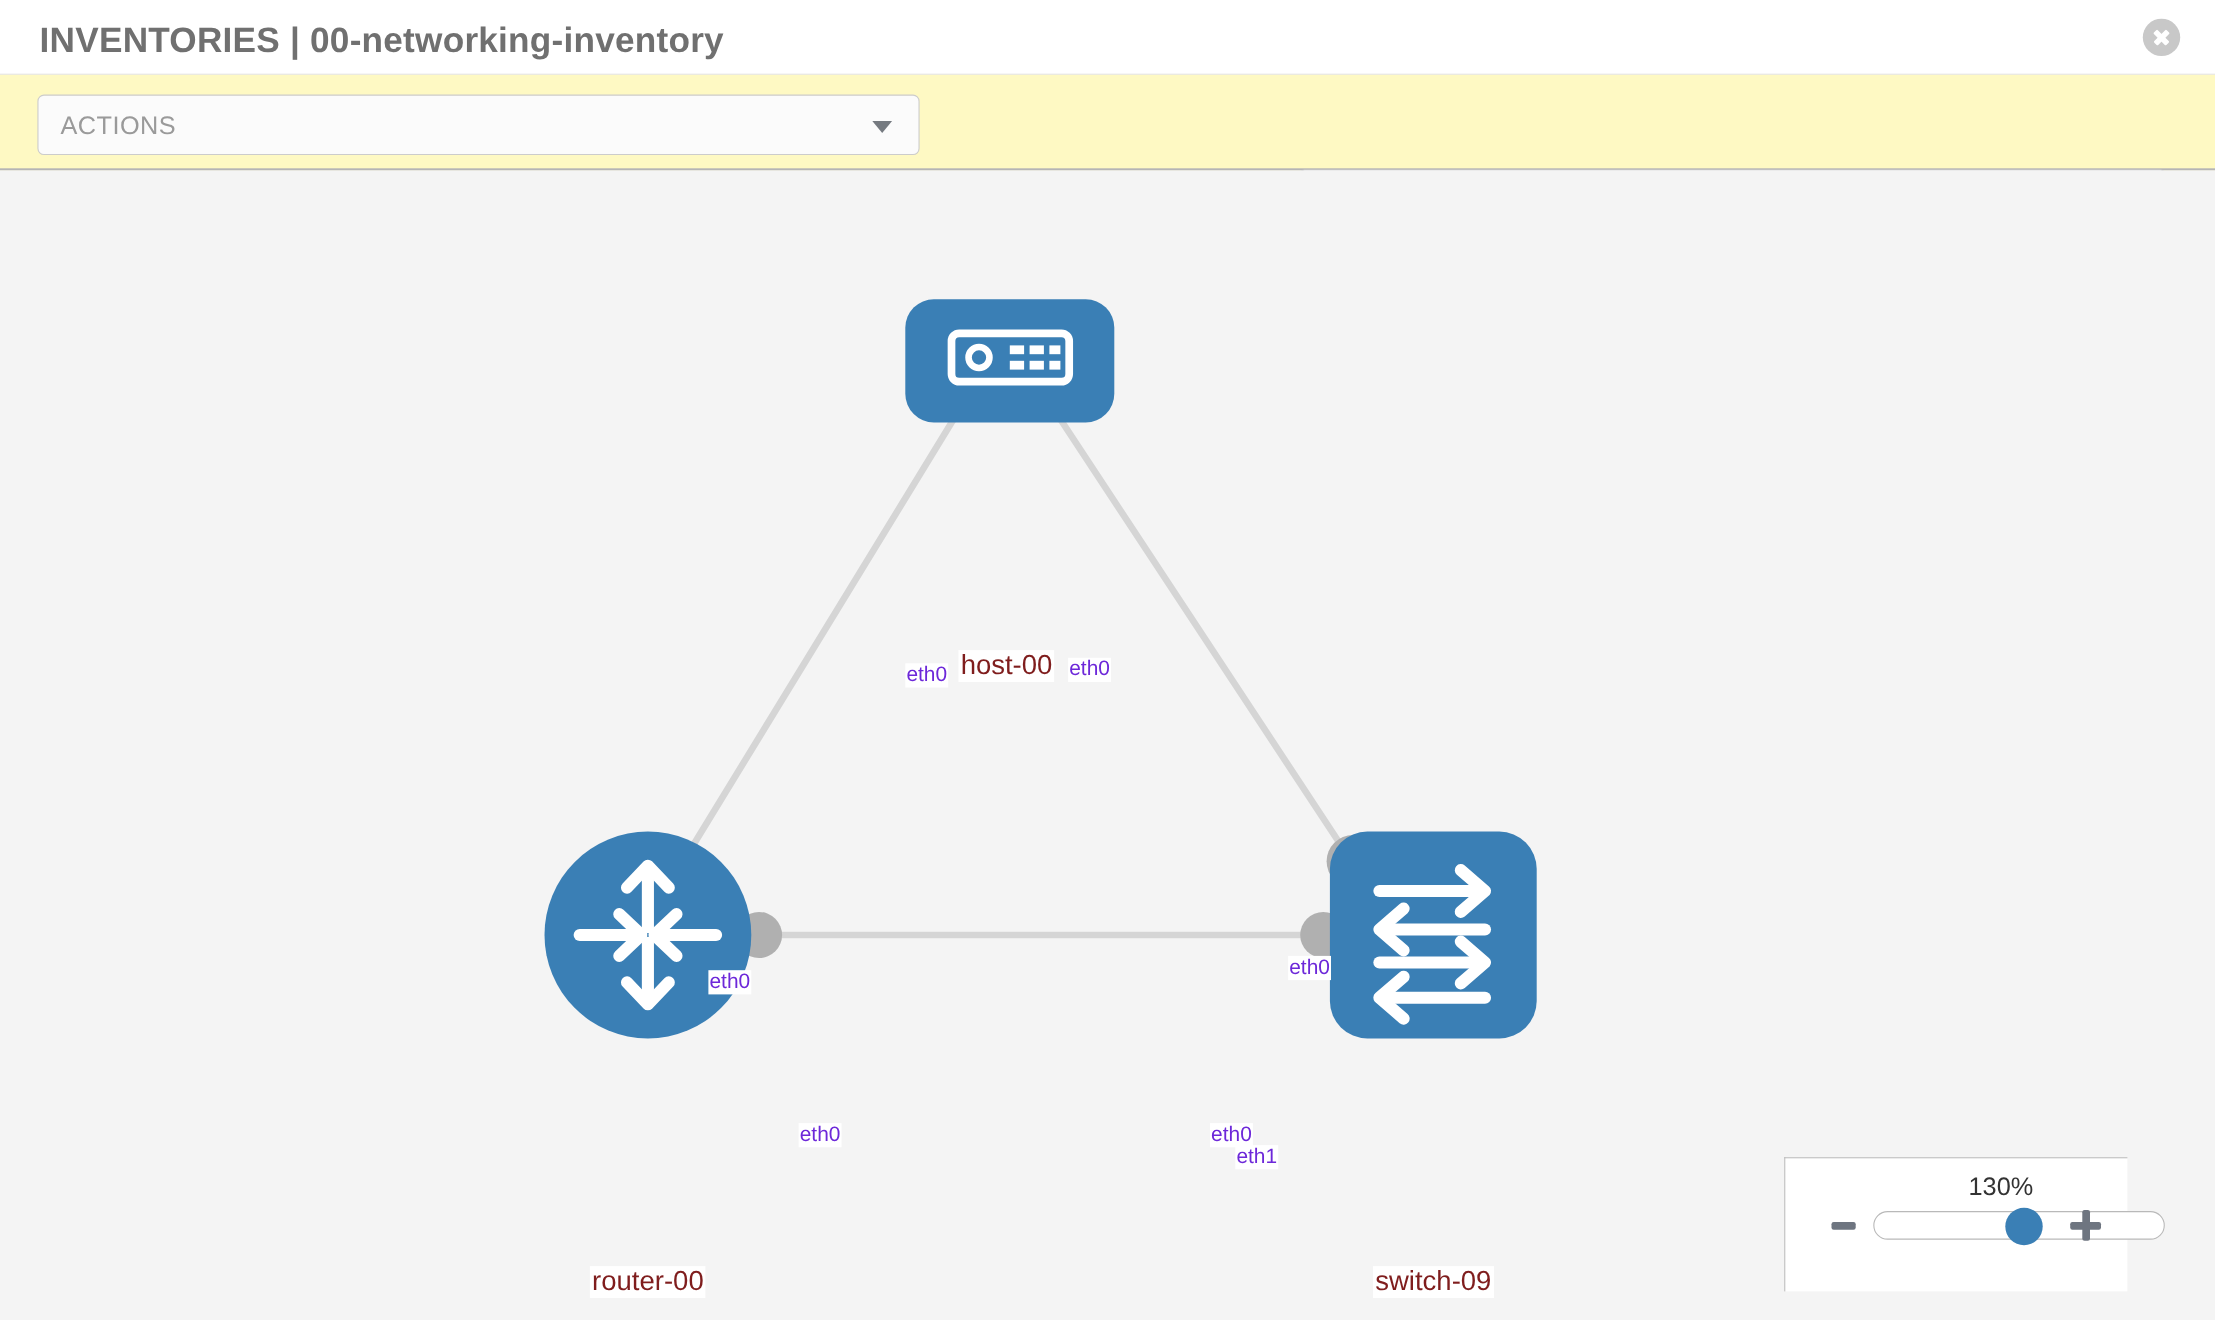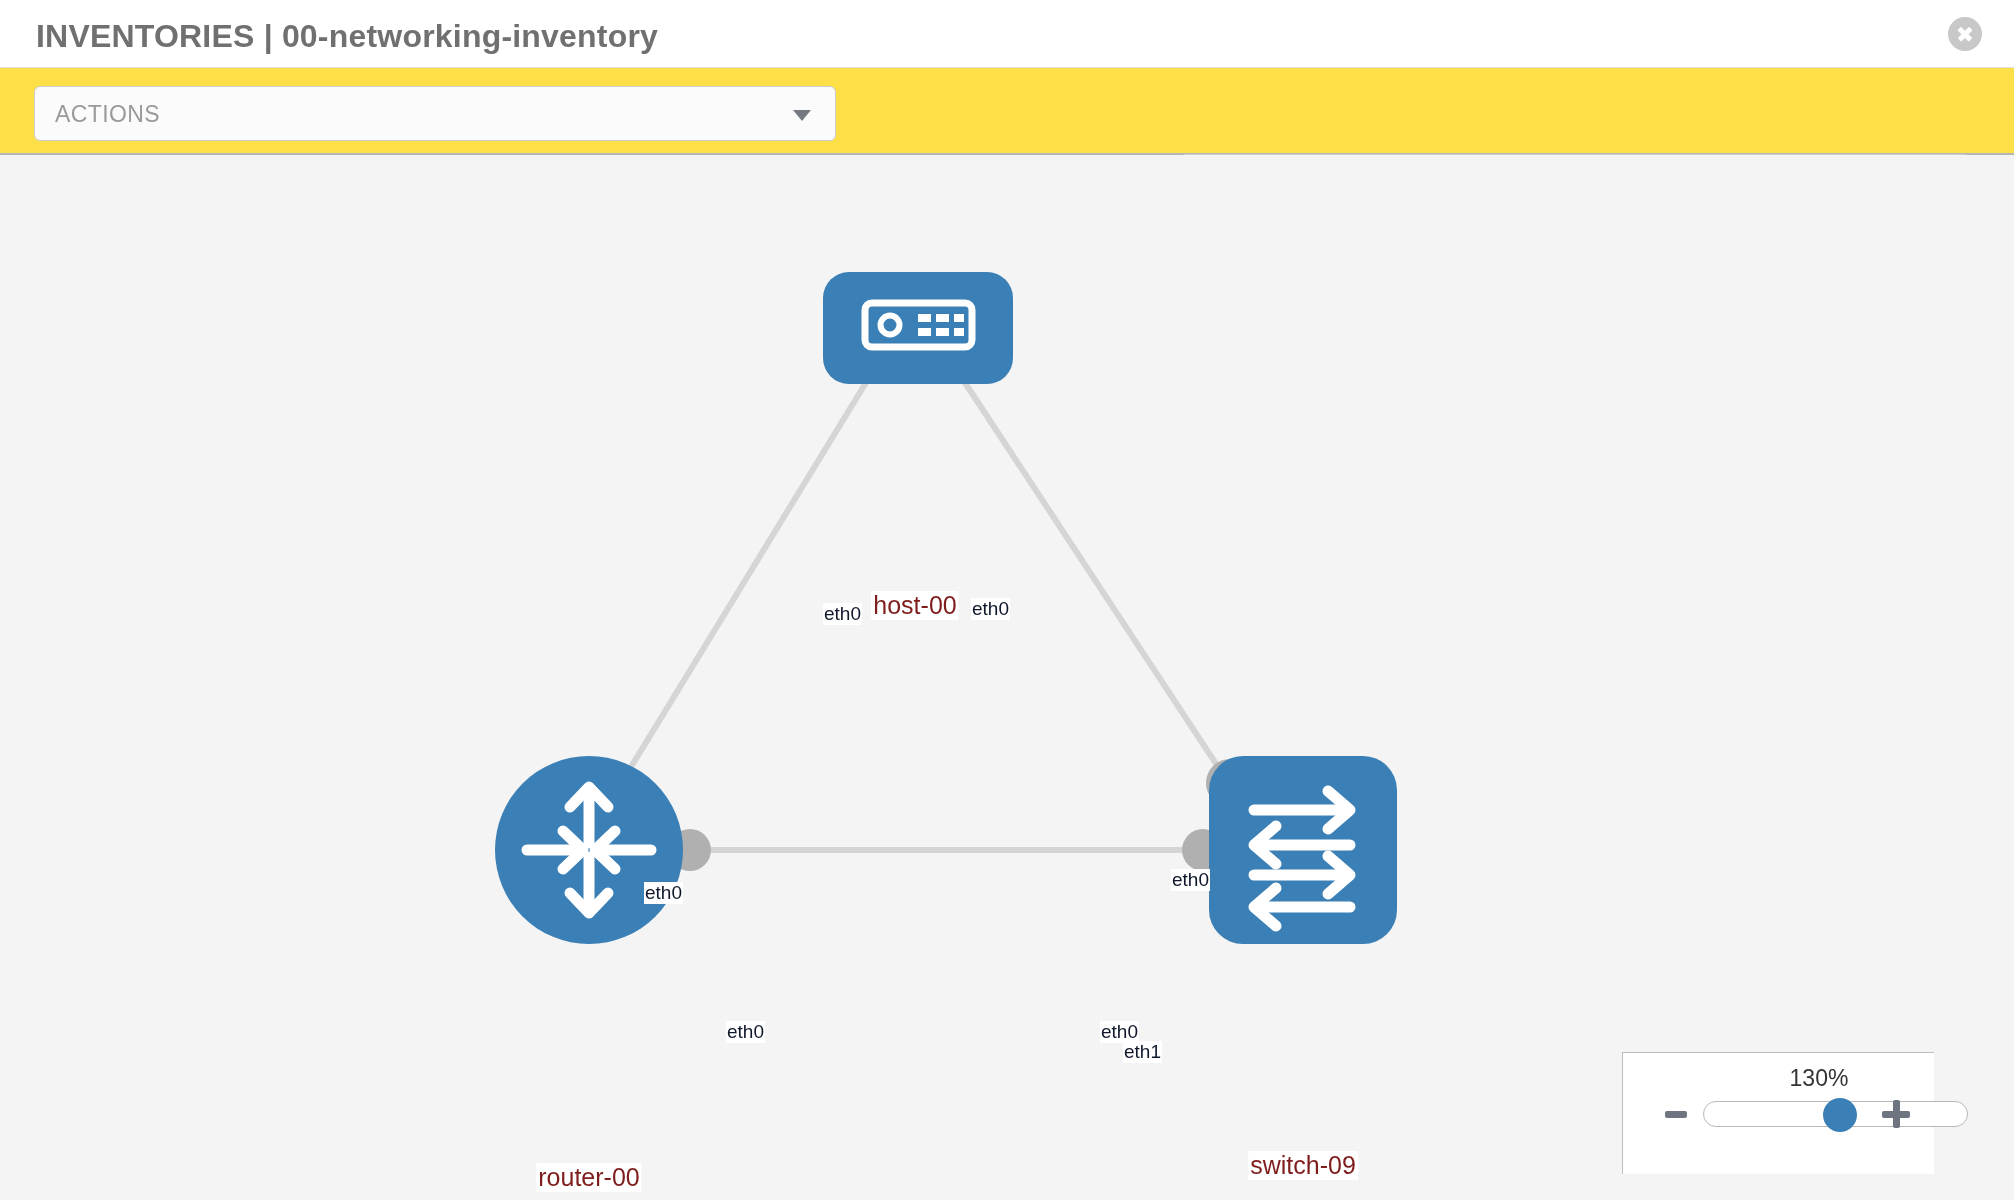--- a/index.html
+++ b/index.html
@@ -57,21 +57,21 @@
   }
   .close-btn::before { transform: translate(-50%,-50%) rotate(45deg); }
   .close-btn::after  { transform: translate(-50%,-50%) rotate(-45deg); }
 
   
   .toolbar {
     position: absolute;
     left: 0; top: 68px;
     width: 2014px;
     height: 87px;
-    background: #fde047;
+    background: #fef9c3;
     border-bottom: 2px solid #b5b5b5;
     box-sizing: border-box;
   }
   .actions-select {
     position: absolute;
     left: 34px;
     top: 18px;
     width: 802px;
     height: 55px;
     background: #fbfbfb;
@@ -150,21 +150,21 @@
     font-size: 25px;
     color: #7f1d1d;
     background: #ffffff;
     white-space: nowrap;
     transform: translateX(-50%);
     padding: 0 2px;
   }
   .iface-label {
     position: absolute;
     font-size: 19px;
-    color: #0f172a;
+    color: #6d28d9;
     background: #ffffff;
     white-space: nowrap;
     padding: 0 1px;
   }
 
   
   .zoom-panel {
     position: absolute;
     left: 1622px;
     top: 1052px;
@@ -335,21 +335,21 @@
         <line x1="1254" y1="720" x2="1346" y2="720"></line>
         <polyline points="1328,701 1350,720 1328,739"></polyline>
 
         <line x1="1350" y1="752" x2="1258" y2="752"></line>
         <polyline points="1276,733 1254,752 1276,771"></polyline>
       </g>
     </g>
   </svg>
 
   <div class="node-label" style="left:915px; top:436px;">host-00</div>
-  <div class="node-label" style="left:589px; top:996px;margin-top:12px;">router-00</div>
+  <div class="node-label" style="left:589px; top:996px;">router-00</div>
   <div class="node-label" style="left:1303px; top:996px;">switch-09</div>
 
   <div class="iface-label" style="left:823px; top:448px;">eth0</div>
   <div class="iface-label" style="left:971px; top:443px;">eth0</div>
   <div class="iface-label" style="left:644px; top:727px;">eth0</div>
   <div class="iface-label" style="left:1171px; top:714px;">eth0</div>
   <div class="iface-label" style="left:726px; top:866px;">eth0</div>
   <div class="iface-label" style="left:1100px; top:866px;">eth0</div>
   <div class="iface-label" style="left:1123px; top:886px;">eth1</div>
 </div>

